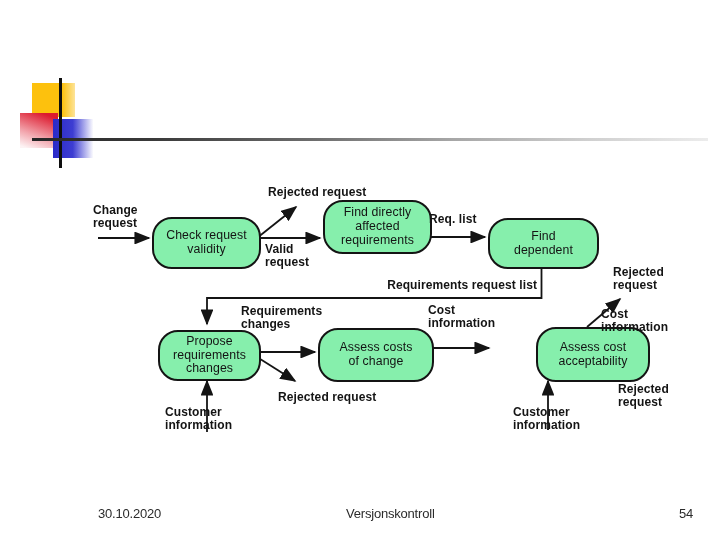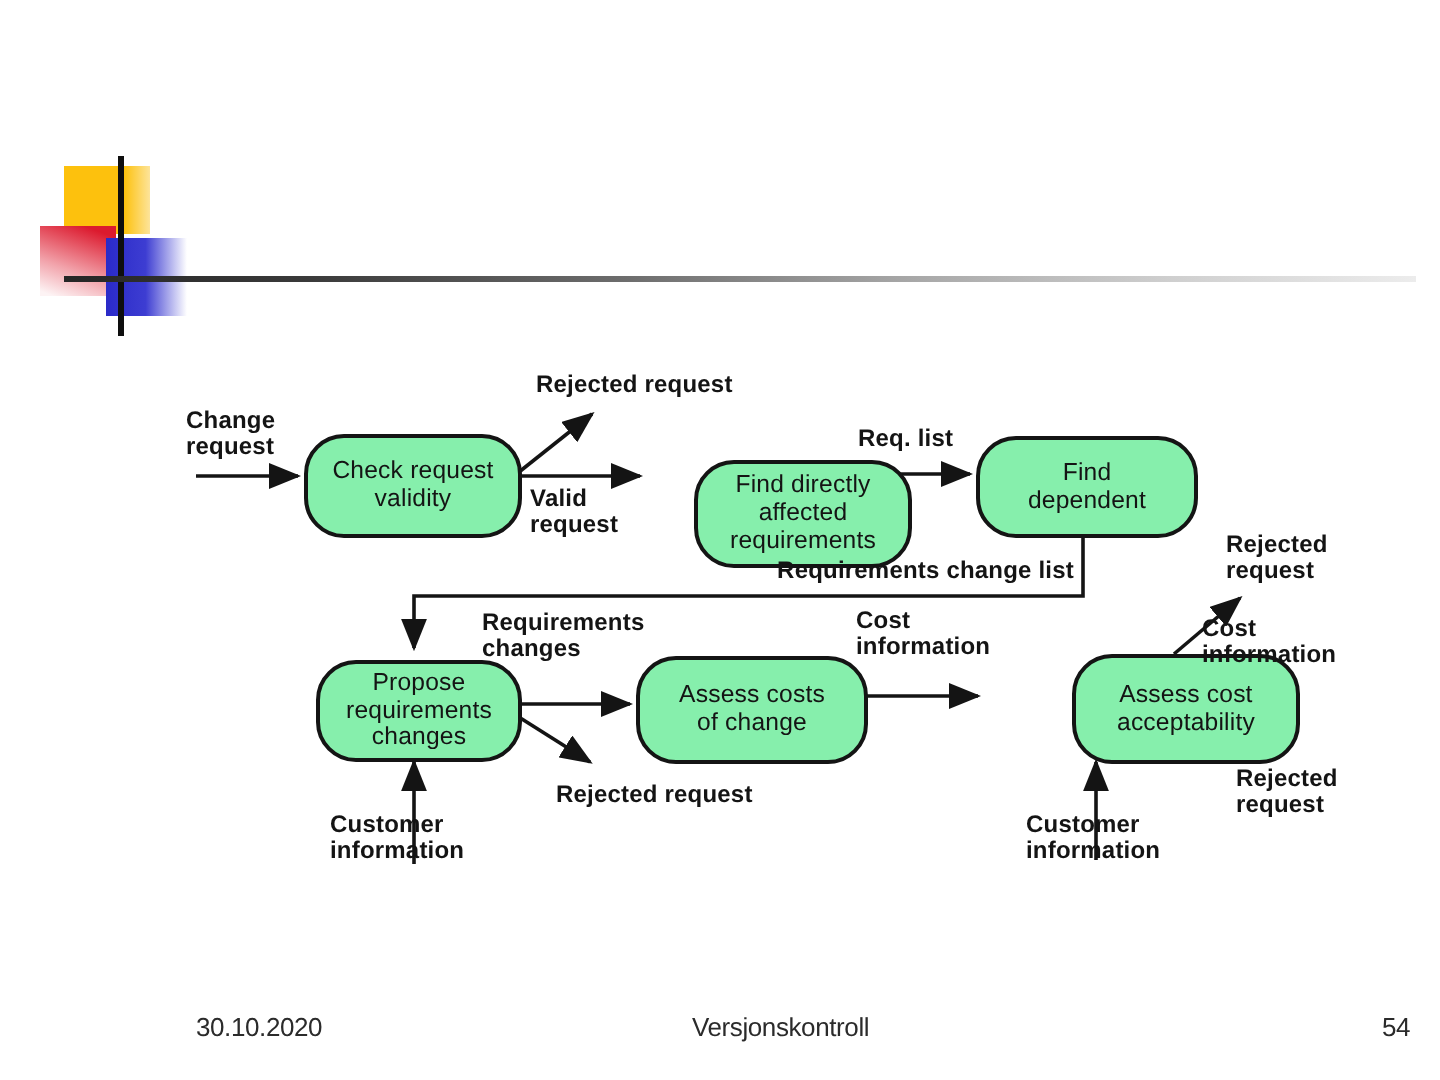--- a/index.html
+++ b/index.html
@@ -67,54 +67,54 @@
       <path class="flow" d="M345,168 H404" marker-end="url(#ah)"></path>
       <path class="flow" d="M122,252 V201" marker-end="url(#ah)"></path>
       <path class="flow" d="M463,250 V201" marker-end="url(#ah)"></path>
       <path class="flow" d="M502,147 L535,119" marker-end="url(#ah)"></path>
       <path class="flow" d="M517,164 H557" marker-end="url(#ah)"></path>
       <path class="flow" d="M515,173 L551,196" marker-end="url(#ah)"></path>
     </svg>
 
     <div class="pbox" style="left:67px;top:37px;width:105px;height:48px;">Check request
 validity</div>
-    <div class="pbox" style="left:238px;top:50px;width:105px;height:50px;margin-left:24px;">Find directly
+    <div class="pbox" style="left:238px;top:20px;width:105px;height:50px;">Find directly
 affected
 requirements</div>
     <div class="pbox" style="left:403px;top:38px;width:107px;height:47px;">Find
 dependent</div>
     <div class="pbox" style="left:73px;top:150px;width:99px;height:47px;">Propose
 requirements
 changes</div>
     <div class="pbox" style="left:233px;top:148px;width:112px;height:50px;">Assess costs
 of change</div>
     <div class="pbox" style="left:407px;top:147px;width:110px;height:51px;margin-left:44px;">Assess cost
 acceptability</div>
 
     <div class="elabel" style="left:8px;top:24px;width:58px;">Change
 request</div>
     <div class="elabel" style="left:183px;top:6px;width:110px;">Rejected request</div>
     <div class="elabel" style="left:180px;top:63px;width:50px;">Valid
 request</div>
     <div class="elabel" style="left:344px;top:33px;width:58px;">Req. list</div>
-    <div class="elabel right" style="left:274px;top:99px;width:178px;">Requirements change list</div>
+    <div class="elabel right" style="left:274px;top:99px;width:178px;">Requirements request list</div>
     <div class="elabel" style="left:156px;top:125px;width:94px;">Requirements
 changes</div>
     <div class="elabel" style="left:343px;top:124px;width:77px;">Cost
 information</div>
     <div class="elabel" style="left:528px;top:86px;width:66px;">Rejected
 request</div>
     <div class="elabel" style="left:516px;top:128px;width:78px;">Cost
 information</div>
     <div class="elabel" style="left:533px;top:203px;width:66px;">Rejected
 request</div>
     <div class="elabel" style="left:193px;top:211px;width:110px;">Rejected request</div>
     <div class="elabel" style="left:80px;top:226px;width:82px;">Customer
 information</div>
     <div class="elabel" style="left:428px;top:226px;width:85px;">Customer
 information</div>
   </div>
 
   <div class="footer-text" style="left:98px;">30.10.2020</div>
   <div class="footer-text" style="left:346px;">Versjonskontroll</div>
-  <div class="footer-text" style="left:679px;margin-left:12px;">54</div>
+  <div class="footer-text" style="left:679px;">54</div>
 
 </div>
 
 </body></html>

